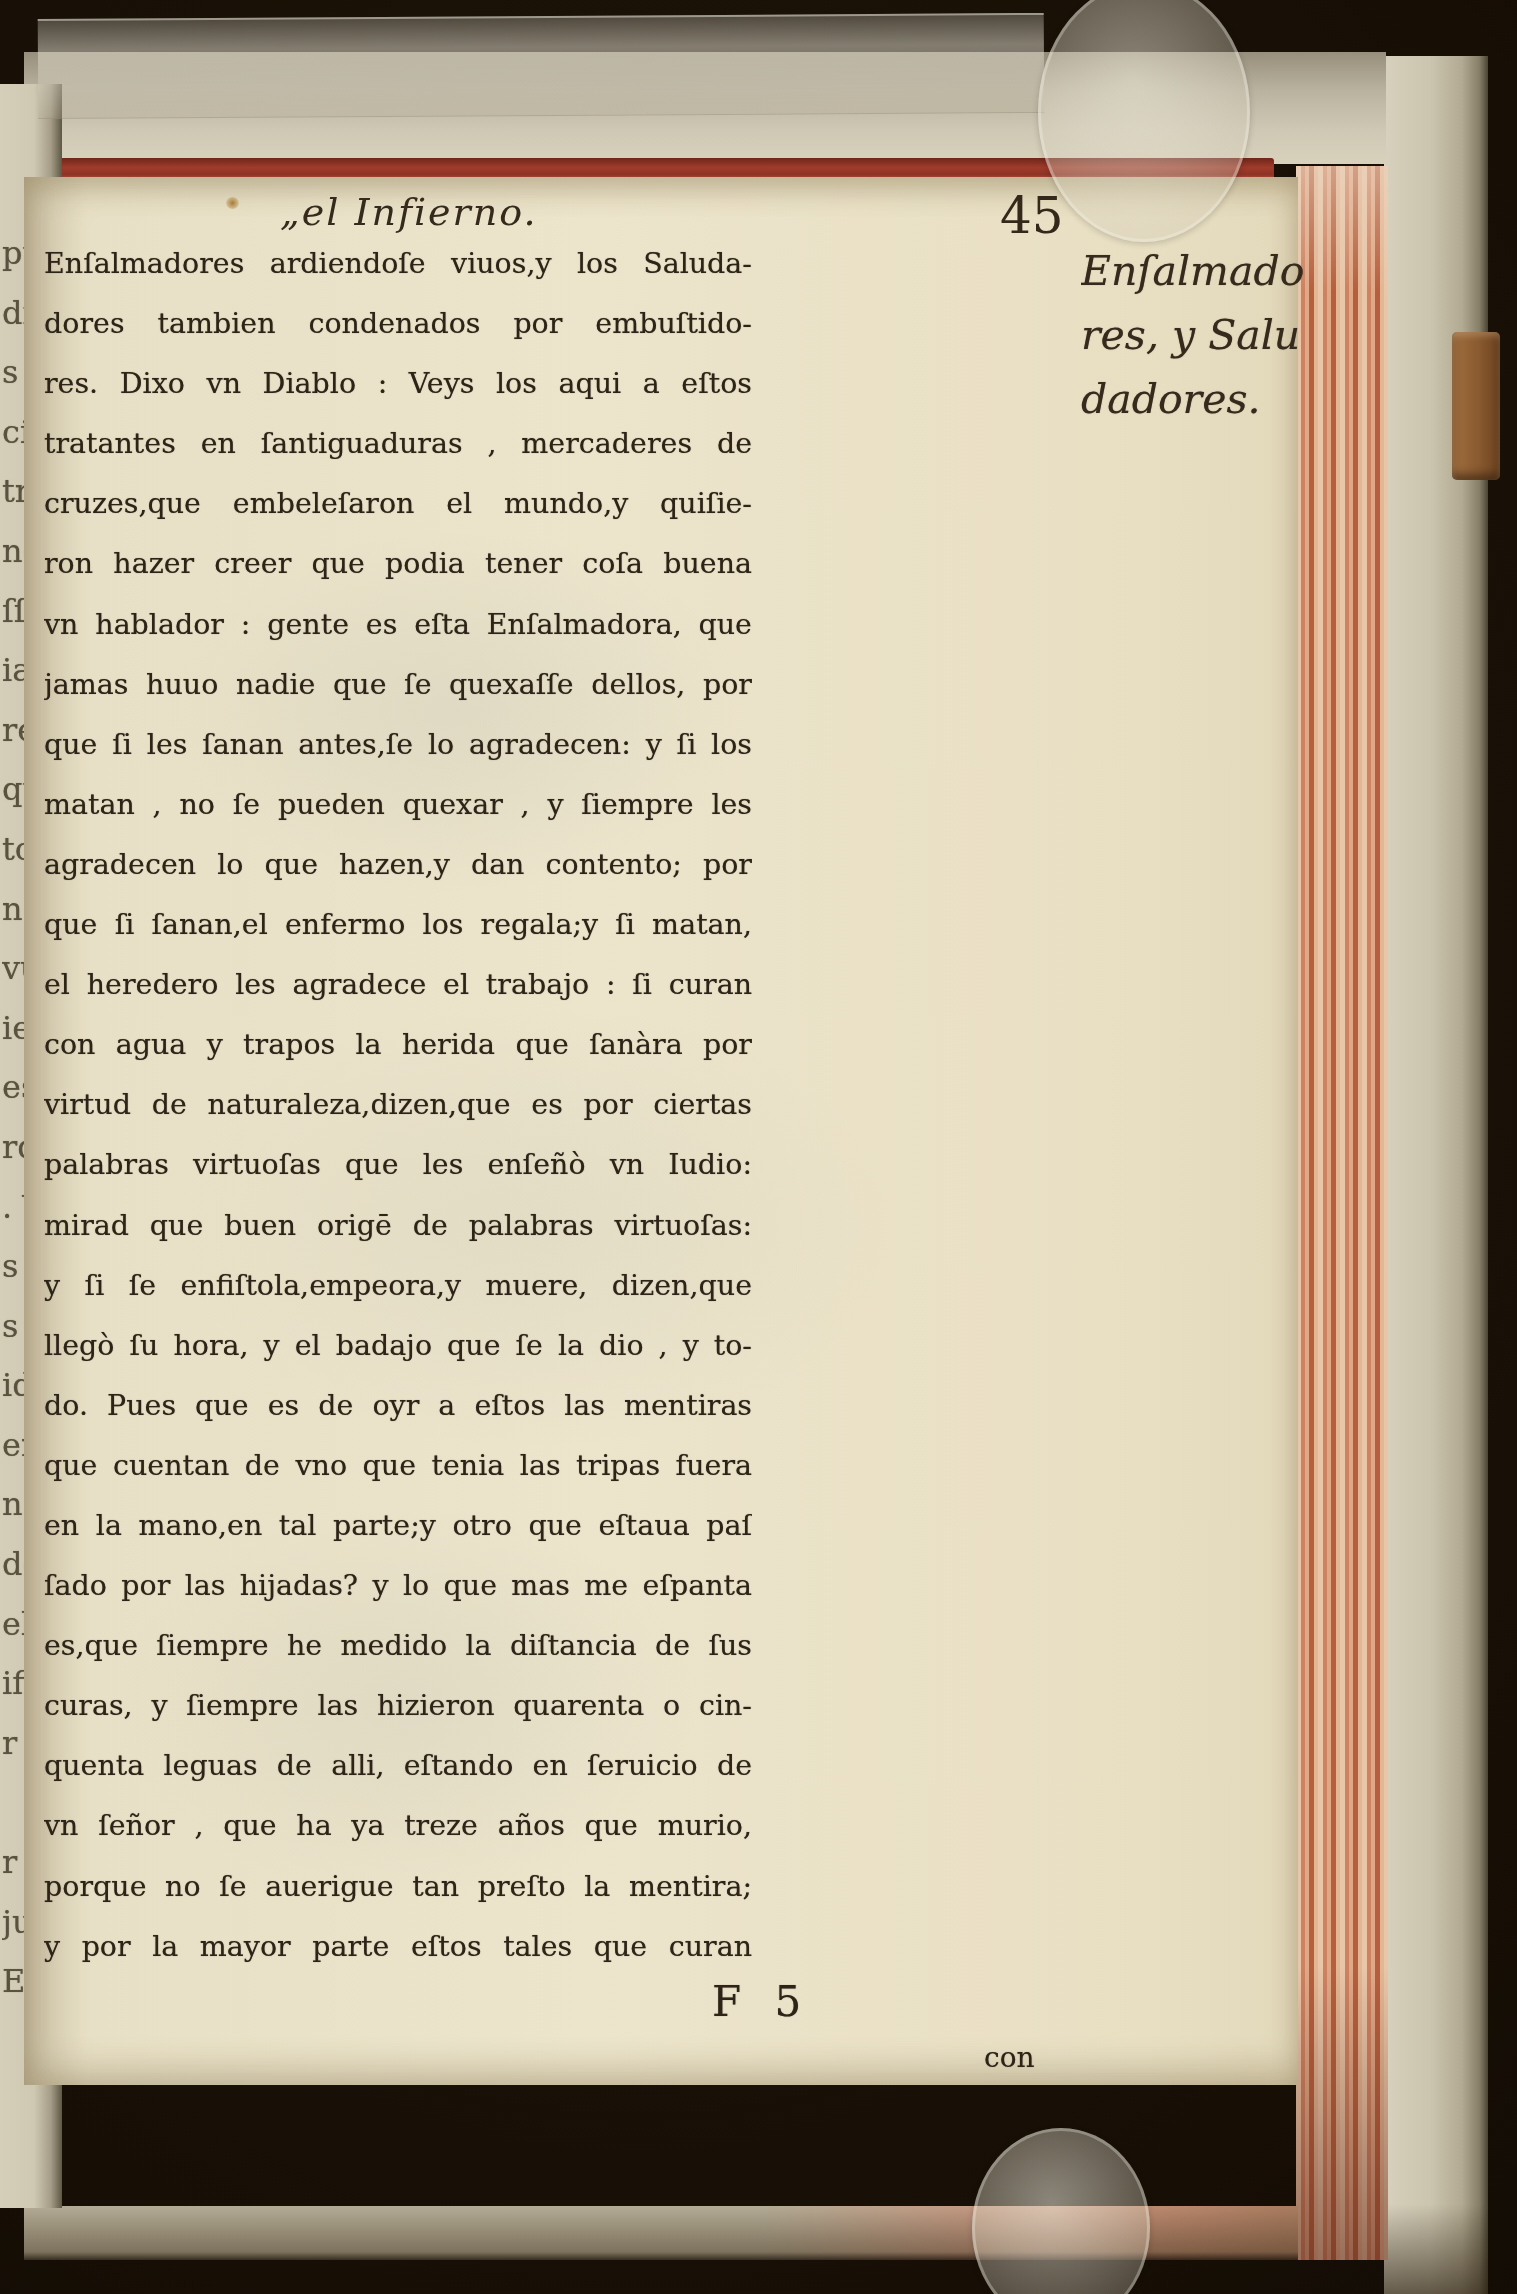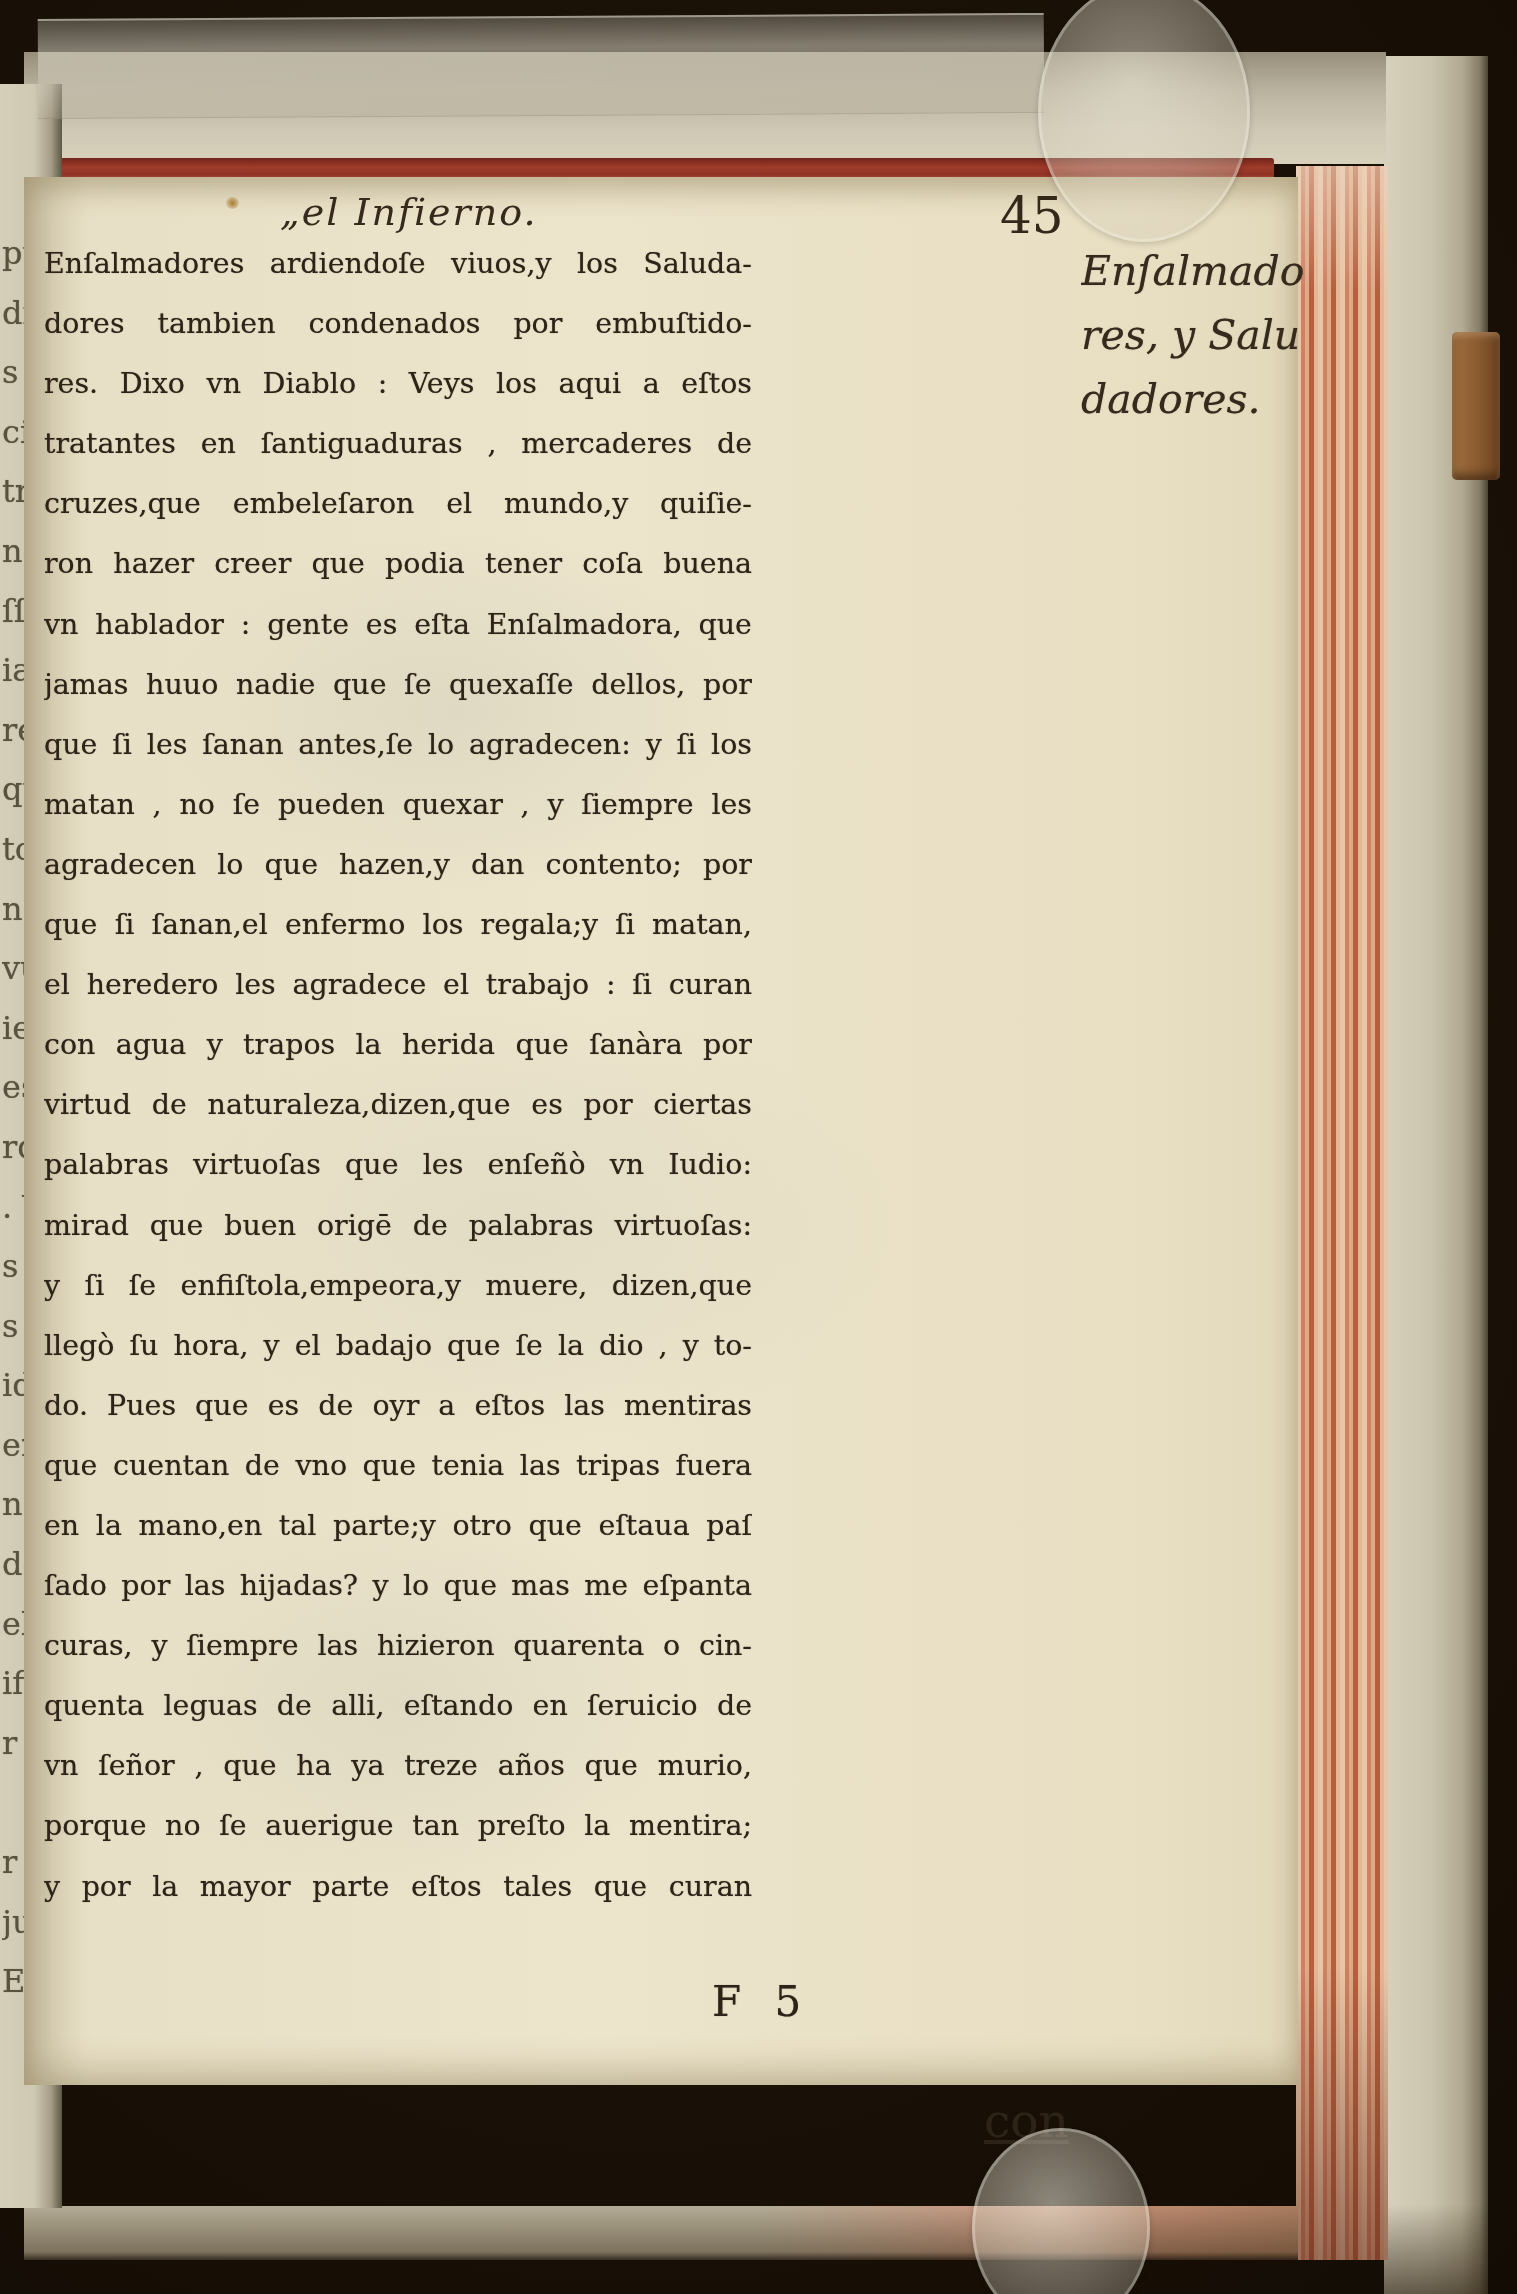--- a/index.html
+++ b/index.html
@@ -65,22 +65,22 @@
   .body-line { height:60.1px; line-height:60.1px; font-size:28.5px; color:#2d2317;
     text-align:justify; text-align-last:justify; overflow:hidden;
     text-shadow: 0 0 1px rgba(45,35,23,.55); }
 
   .margin-note { position:absolute; left:1057px; top:62px; width:236px; }
   .note-line { height:64px; line-height:64px; font-style:italic; font-size:41px; color:#352a1c;
     white-space:nowrap; overflow:hidden; text-shadow:0 0 1px rgba(53,42,28,.5); }
 
   .signature-mark { position:absolute; left:688px; top:1800px; font-size:42px; color:#2d2317;
     letter-spacing:10px; text-shadow:0 0 1px rgba(45,35,23,.5); }
-  .catchword { position:absolute; left:960px; top:1916px; font-size:47px; color:#2d2317;
-    text-shadow:0 0 1px rgba(45,35,23,.5);text-decoration:underline; }
+  .catchword { position:absolute; left:960px; top:1864px; font-size:28px; color:#2d2317;
+    text-shadow:0 0 1px rgba(45,35,23,.5); }
 
   
   .tape-top { position:absolute; left:38px; top:16px; width:1006px; height:100px;
     transform: rotate(-0.35deg);
     background: linear-gradient(180deg, rgba(212,207,192,.30) 0%, rgba(228,223,208,.52) 30%,
                 rgba(205,199,182,.46) 68%, rgba(178,170,148,.30) 100%);
     border-top: 2px solid rgba(242,240,230,.5);
     border-bottom: 1px solid rgba(110,100,80,.30); }
   .round-tab { border-radius:50%;
     background: radial-gradient(circle at 45% 38%, rgba(238,233,218,.55) 0%, rgba(218,211,193,.38) 55%, rgba(190,182,160,.22) 100%);
@@ -160,20 +160,21 @@
         <div class="body-line">con agua y trapos la herida que ſanàra por</div>
         <div class="body-line">virtud de naturaleza,dizen,que es por ciertas</div>
         <div class="body-line">palabras virtuoſas que les enſeñò vn Iudio:</div>
         <div class="body-line">mirad que buen origē de palabras virtuoſas:</div>
         <div class="body-line">y ſi ſe enfiſtola,empeora,y muere, dizen,que</div>
         <div class="body-line">llegò ſu hora, y el badajo que ſe la dio , y to-</div>
         <div class="body-line">do.  Pues que  es de oyr a eſtos las mentiras</div>
         <div class="body-line">que cuentan de vno que tenia las tripas fuera</div>
         <div class="body-line">en la mano,en tal parte;y otro que eſtaua paſ</div>
         <div class="body-line">ſado por las hijadas? y lo que mas me eſpanta</div>
+        <div class="body-line">es,que ſiempre he medido la diſtancia de ſus</div>
         <div class="body-line">curas, y ſiempre las hizieron quarenta o cin-</div>
         <div class="body-line">quenta leguas de alli, eſtando en ſeruicio de</div>
         <div class="body-line">vn ſeñor , que ha ya treze años que murio,</div>
         <div class="body-line">porque no ſe auerigue tan preſto la mentira;</div>
         <div class="body-line">y por la mayor parte eſtos tales que curan</div>
       </div>
 
     <div class="margin-note">
         <div class="note-line">Enſalmado</div>
         <div class="note-line">res, y Salu</div>

